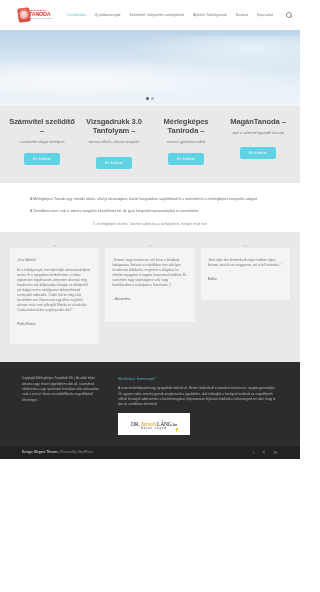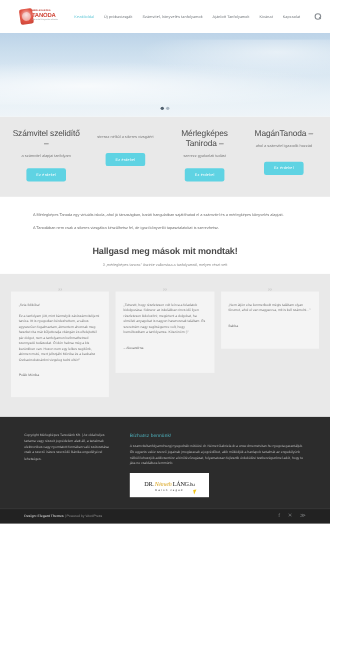--- a/index.html
+++ b/index.html
@@ -176,21 +176,21 @@
   }
   .card {
     flex: 1 1 0;
     text-align: center;
     padding: 0 1px;
   }
   .card-title {
     font-size: 7.6px;
     line-height: 1.18;
     color: #4c4c4c;
-    font-weight: normal;
+    font-weight: bold;
     letter-spacing: -.1px;
   }
   .card-sub {
     font-size: 3.5px;
     line-height: 1.35;
     color: #7b7b7b;
     margin-top: 4px;
     padding: 0 4px;
   }
   .card-btn {
@@ -404,39 +404,39 @@
     </div>
   </div>
 
   <div class="cards">
     <div class="card c1">
       <div class="card-title">Számvitel szelidítő –</div>
       <div class="card-sub">a számvitel alapjai tanfolyam</div>
       <button class="card-btn">Ez érdekel</button>
     </div>
     <div class="card c2">
+      <div class="card-title">Vizsgadrukk 3.0 Tanfolyam –</div>
       <div class="card-sub">stressz nélkül a sikeres vizsgáért</div>
       <button class="card-btn">Ez érdekel</button>
     </div>
     <div class="card c4">
       <div class="card-title">Mérlegképes Taniroda –</div>
       <div class="card-sub">szerezz gyakorlati tudást</div>
       <button class="card-btn">Ez érdekel</button>
     </div>
     <div class="card c3">
       <div class="card-title">MagánTanoda –</div>
       <div class="card-sub">ahol a számvitel igazodik hozzád</div>
       <button class="card-btn">Ez érdekel</button>
     </div>
   </div>
 
   <div class="intro">
     <p>A Mérlegképes Tanoda egy virtuális iskola, ahol jó társaságban, baráti hangulatban sajátíthatod el a számvitel és a mérlegképes könyvelés alapjait.</p>
     <p>A Tanodában nem csak a sikeres vizsgákra készülhetsz fel, de igazi könyvelői tapasztalatokat is szerezhetsz.</p>
-    <div class="section-title">Hallgasd meg mások mit mondtak!</div>
     <div class="section-sub">3 „mérlegképes tanonc” őszinte vallomása a tanfolyamról, melyen részt vett</div>
   </div>
 
   <div class="testimonials">
     <div class="tcard t1">
       <span class="quote-icon">”</span>
       <div class="tcard-lead">„Szia Ildikóka!</div>
       <div class="tcard-text">Ez a tanfolyam jött, mint bármelyik zárószámvitelijemi tanóra. Itt is nyugodtan kérdezhettem, a vákos egyszerűen fogalmaztam, átmentem ahonnak meg haszket rita már kűljuttoralja vitángán és elfelejtettél pár dolgot, nem a tanfolyamon befirmathetned szunnyadó tudásodat. Ő idén halcsa még a kis kezünkben van. Hozon nem egy lelkes segítőnk, akinnen mutú, mert jellsnjáhi Mónika és a kadcalsz Csrbacinokutcánbni vizgeleg tudni eltér!”</div>
       <div class="tcard-author">Polák Mónika</div>
     </div>

